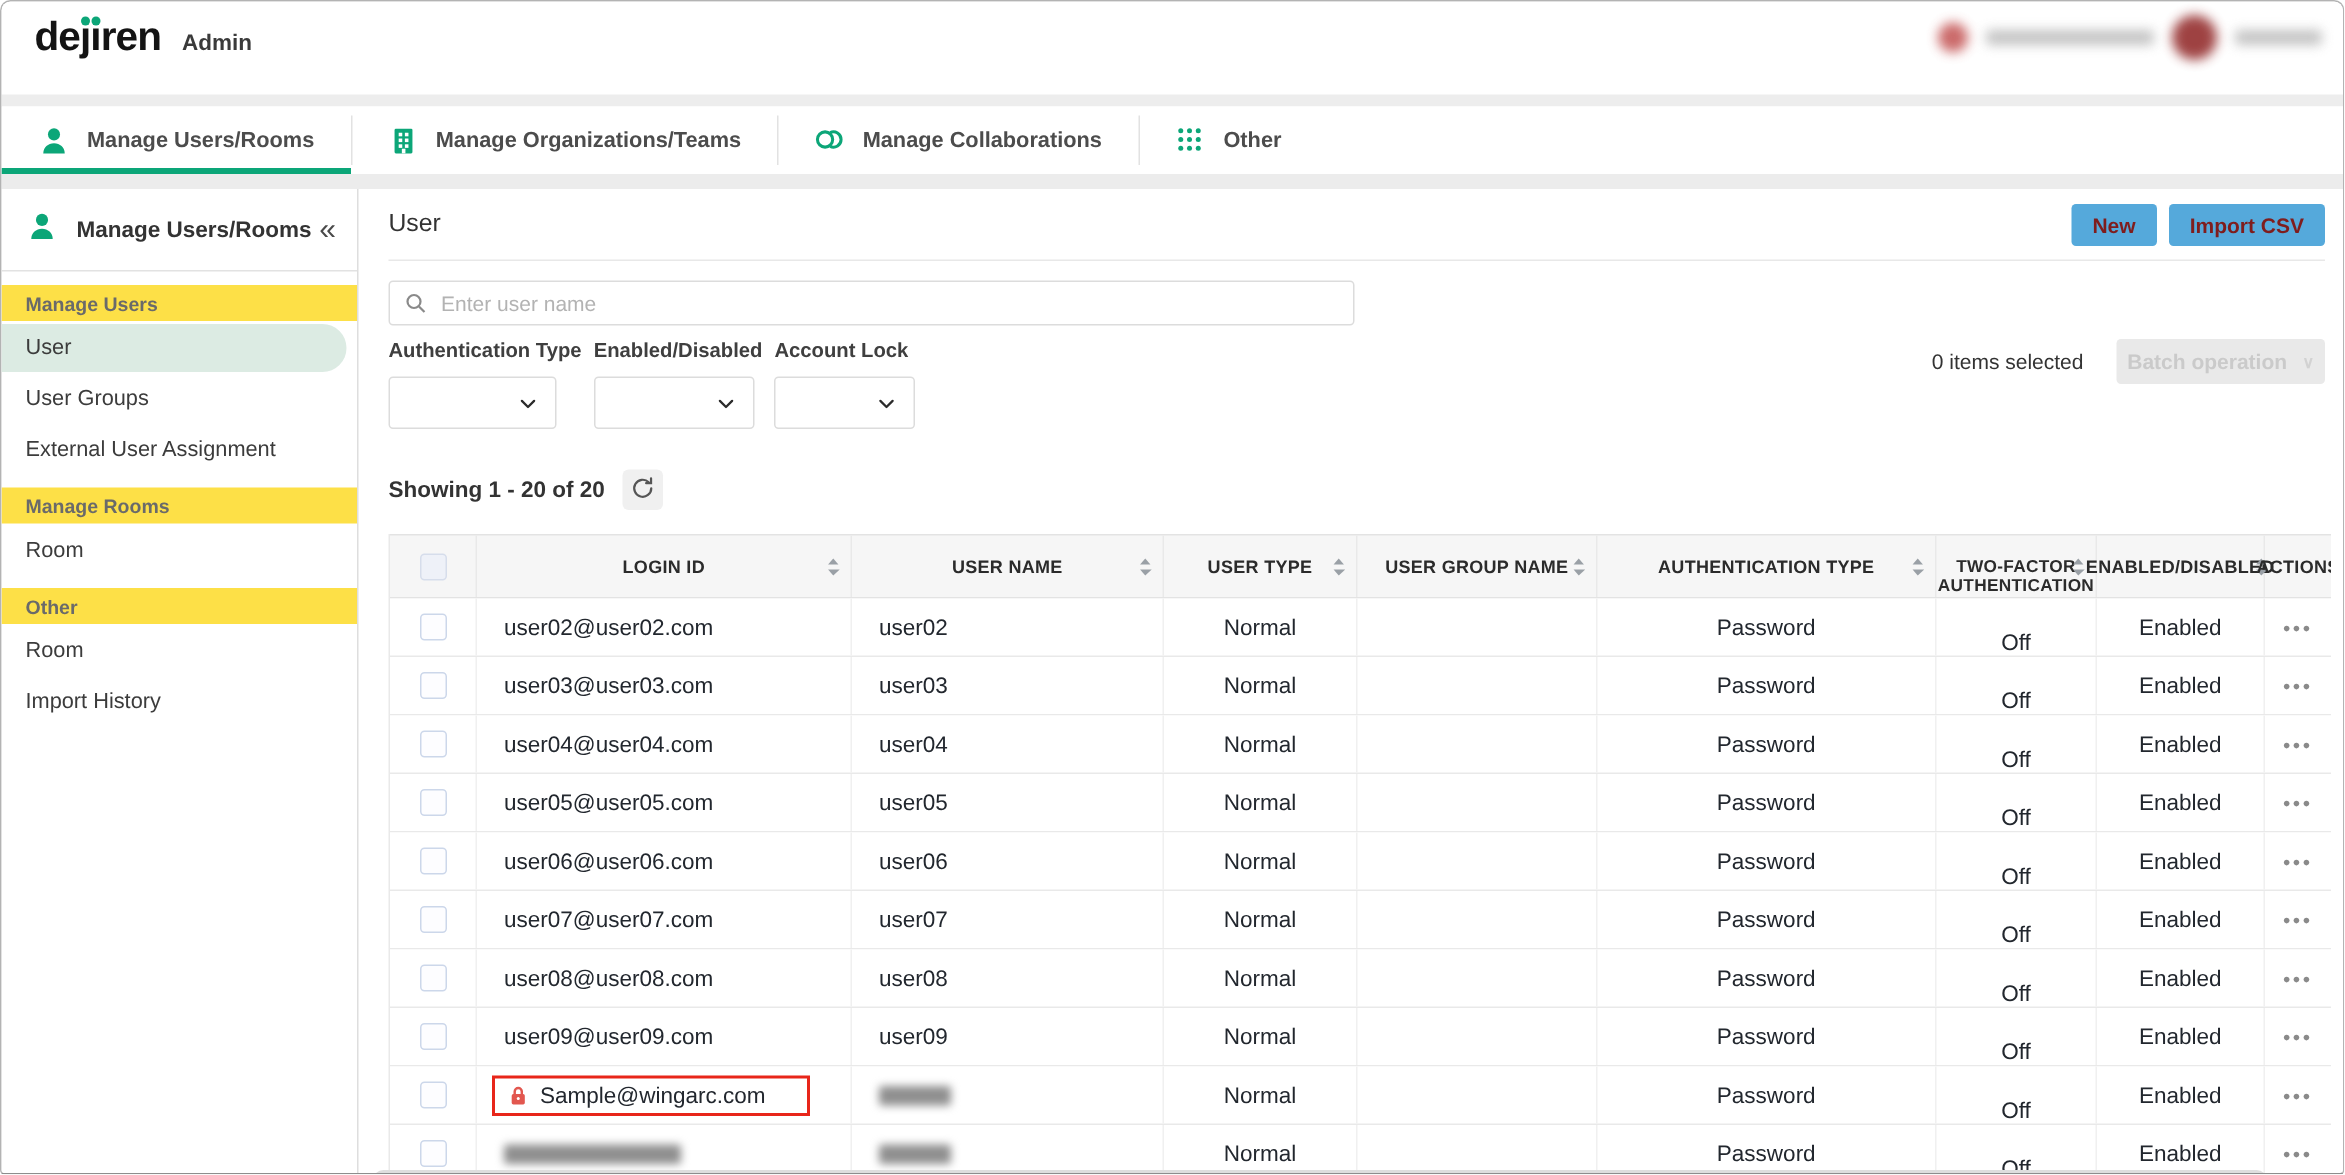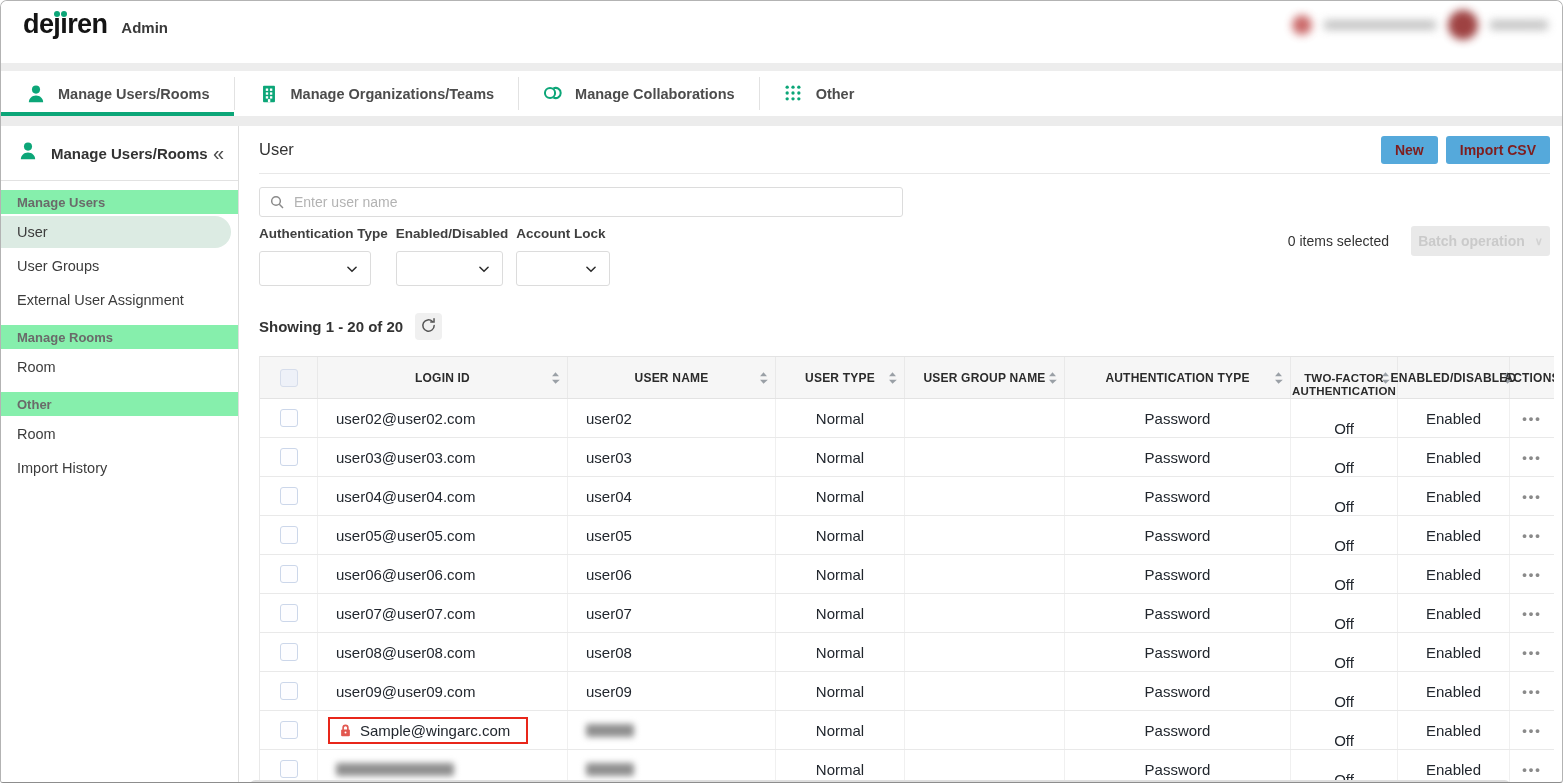--- a/index.html
+++ b/index.html
@@ -33,21 +33,21 @@
   .tab.active::after{content:'';position:absolute;left:0;right:0;bottom:0;height:4px;background:#0CA678;}
 
   
   .body{display:flex;height:671px;}
   .sidebar{width:237px;min-width:237px;border-right:1px solid #dedede;background:#fff;}
   .sb-header{height:54px;display:flex;align-items:center;padding:0 14px 0 16px;}
   .sb-title{font-size:15px;font-weight:700;color:#333;margin-left:12px;flex:1;}
   .sb-collapse{font-size:20px;color:#4a4a4a;cursor:pointer;line-height:1;}
   .sb-divider{border-bottom:1px solid #e2e2e2;}
   .sb-section{height:24px;margin-top:9px;display:flex;align-items:center;padding-left:16px;
-      background:#86efac;font-size:13px;font-weight:700;color:#6a6a6a;}
+      background:#fde047;font-size:13px;font-weight:700;color:#6a6a6a;}
   .sb-item{height:32px;margin-top:2px;display:flex;align-items:center;padding-left:16px;
       font-size:14.5px;color:#3c3c3c;cursor:pointer;}
   .sb-item.active{background:#dcebe3;border-radius:0 18px 18px 0;width:214px;}
 
   
   .main{flex:1;position:relative;padding:0 12px 0 20px;overflow:hidden;}
   .main-header{height:47px;display:flex;align-items:center;justify-content:space-between;border-bottom:1px solid #e8e8e8;}
   .page-title{font-size:16.5px;color:#333;}
   .hdr-buttons{display:flex;gap:8px;}
   .btn-blue{height:28px;padding:0 14px;border:none;border-radius:3px;background:#55A9DB;
@@ -92,21 +92,21 @@
       font-size:15px;color:#22272e;}
   .td.center{justify-content:center;}
   .td.left{padding-left:18px;}
   .c0{width:58px;justify-content:center;}
   .c1{width:250px;} .c2{width:208px;} .c3{width:129px;align-items:center;} .c4{width:160px;}
   .c5{width:226px;} .c6{width:107px;align-items:flex-end;} .c7{width:112px;} .c8{width:44px;border-right:none;justify-content:center;}
   .cb{width:16px;height:16px;border:1.5px solid #ccd7ea;border-radius:3px;background:#fdfdff;cursor:pointer;}
   .thead .cb{background:#eef1f8;border-color:#d6ddeb;}
   .dots{color:#8a8a8a;font-size:13px;font-weight:700;letter-spacing:2px;cursor:pointer;line-height:1;}
   .locked-box{display:inline-flex;align-items:center;gap:7px;border:2px solid #E8261A;
-      padding:3px 16px 3px 8px;margin-left:-8px;text-align:right;}
+      padding:3px 28px 3px 8px;margin-left:-8px;text-align:right;}
   .locked-box .lock{display:flex;width:15px;height:15px;}
   .redact{height:13px;border-radius:2px;background:#8f8f8f;filter:blur(3px);}
   .redact.lg{width:118px;} .redact.sm{width:48px;}
 
   .hscrollbar{position:absolute;left:8px;right:4px;bottom:4px;height:13px;}
   .hthumb{width:1262px;height:13px;margin-left:2px;border-radius:7px;background:#dedede;cursor:pointer;}
 </style>
 </head>
 <body>
 

